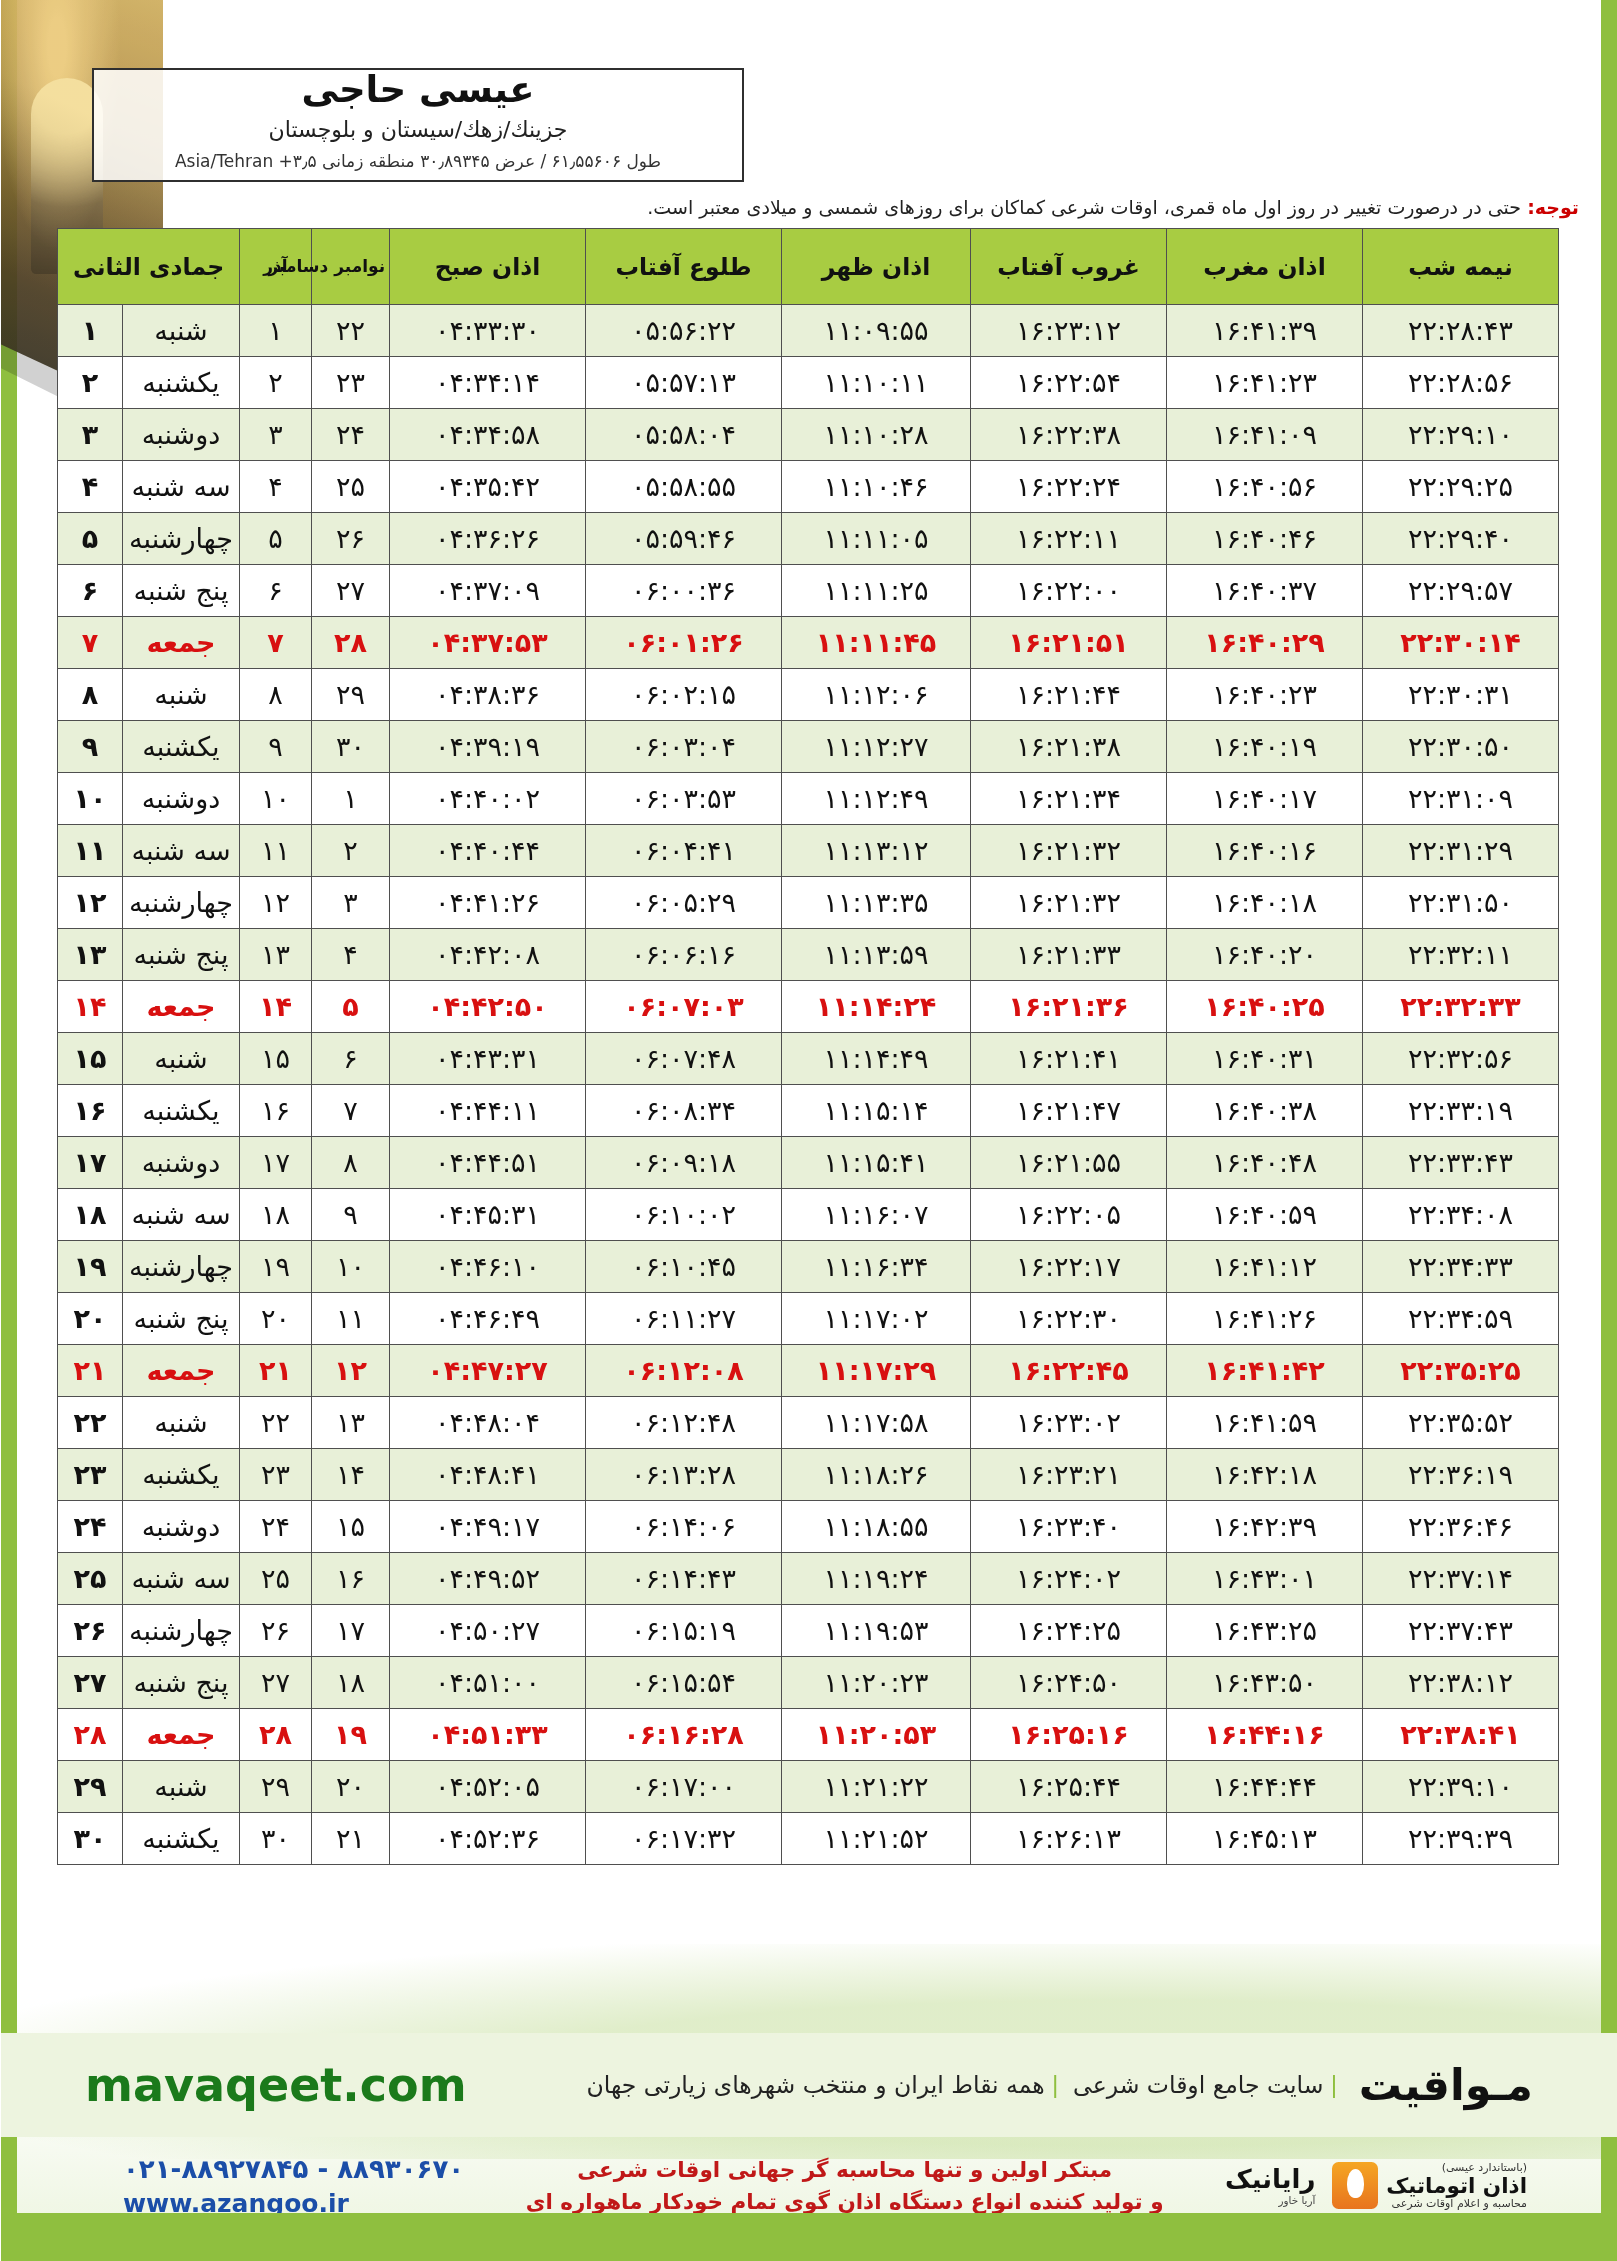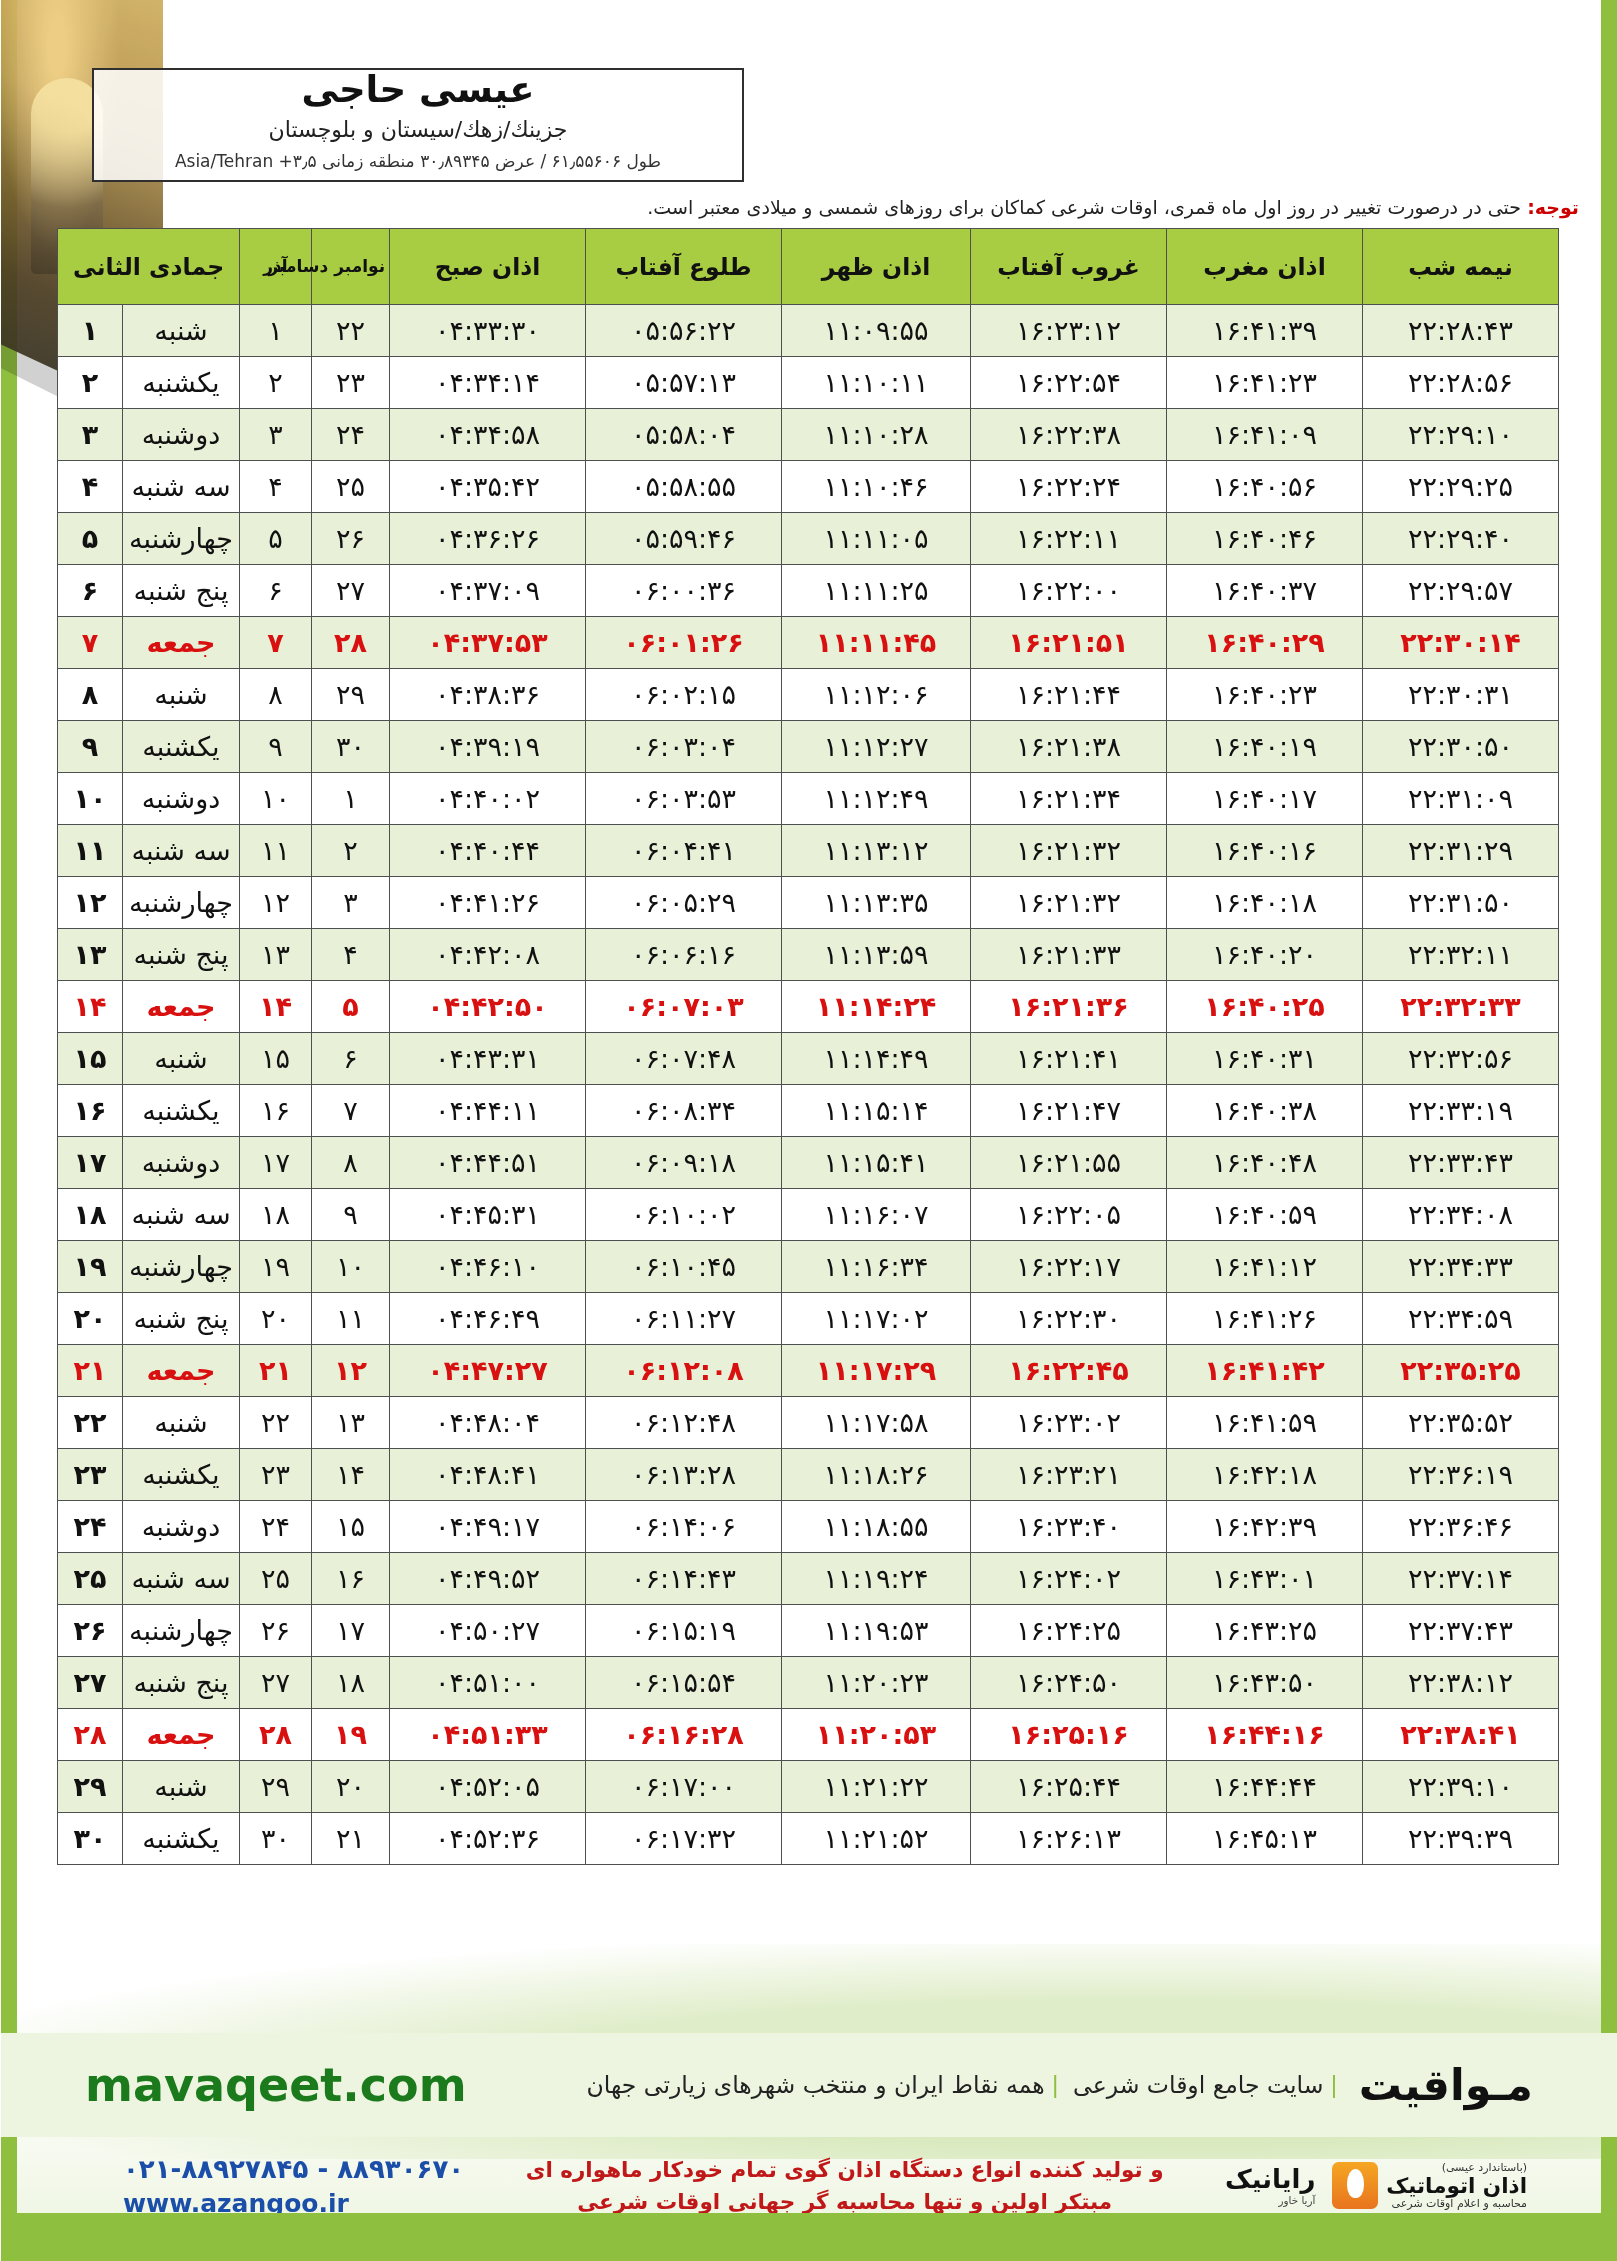--- a/index.html
+++ b/index.html
@@ -629,22 +629,22 @@
         </div>
         <div class="flame"></div>
       </div>
       <div class="logo-rayanik">
         <div class="l1">رایانیک</div>
         <div class="l2">آریا خاور</div>
       </div>
     </div>
 
     <div class="f-center">
+      <div class="l">مبتکر اولین و تنها محاسبه گر جهانی اوقات شرعی</div>
       <div class="l">و تولید کننده انواع دستگاه اذان گوی تمام خودکار ماهواره ای</div>
-      <div class="l">مبتکر اولین و تنها محاسبه گر جهانی اوقات شرعی</div>
     </div>
 
     <div class="f-left">
       <div class="phone">۰۲۱-۸۸۹۲۷۸۴۵ - ۸۸۹۳۰۶۷۰</div>
       <div class="site">www.azangoo.ir</div>
     </div>
   </div>
 
   <div class="bottom-green"></div>
 </div>

